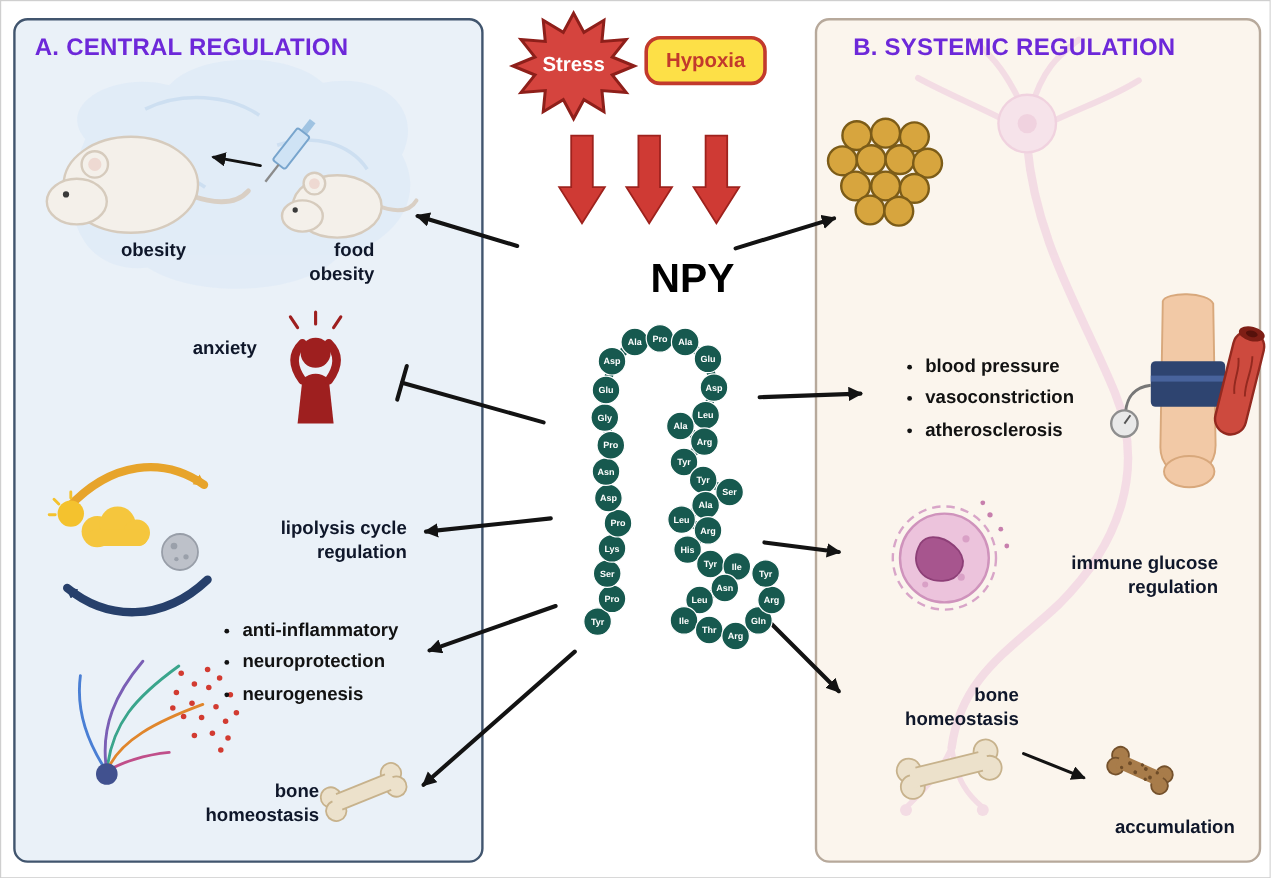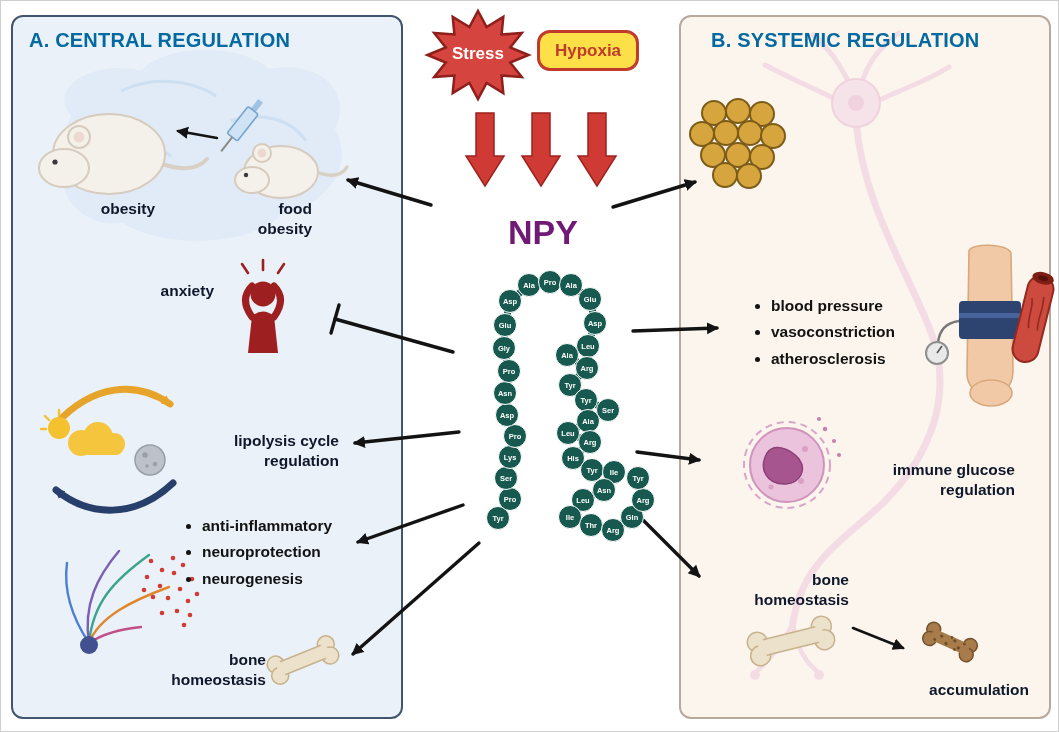--- a/index.html
+++ b/index.html
@@ -7,21 +7,21 @@
   body { font-family:"Liberation Sans", sans-serif; }
   .stage { position:relative; width:1059px; height:732px; background:#ffffff;
            border:1px solid #cfcfcf; overflow:hidden; }
   .panel { position:absolute; border-radius:12px; z-index:1; }
   .panel-central { left:10px; top:14px; width:392px; height:704px;
                    background:#eaf1f8; border:2px solid #41556e; }
   .panel-systemic { left:678px; top:14px; width:372px; height:704px;
                     background:#fbf5ed; border:2px solid #b7a99b; }
   #art { position:absolute; left:0; top:0; z-index:3; pointer-events:none; }
   .panel-title { position:absolute; z-index:5; font-size:20px; font-weight:700;
-                 color:#0369a1; letter-spacing:.2px; }
+                 color:#6d28d9; letter-spacing:.2px; }
   .title-central { left:28px; top:28px; }
   .title-systemic { left:710px; top:28px; }
   .lbl { position:absolute; z-index:5; font-size:15.5px; font-weight:700;
          color:#0f172a; text-align:right; line-height:1.3; }
   .lbl-obesity { left:58px; top:198px; width:96px; }
   .lbl-food { left:247px; top:198px; width:64px; }
   .lbl-anxiety { left:139px; top:280px; width:74px; }
   .lbl-circadian { left:196px; top:430px; width:142px; }
   .lbl-bone-central { left:157px; top:649px; width:108px; }
   .lbl-immune { left:842px; top:459px; width:172px; }
@@ -32,22 +32,22 @@
   .blist li { margin:4px 0; line-height:1.45; }
   .list-neuro { left:183px; top:510px; }
   .list-metabolic { left:795px; top:98px; }
   .list-vascular { left:752px; top:290px; }
   .stress-text { position:absolute; left:430px; top:43px; width:94px; text-align:center;
                  color:#ffffff; font-size:17px; font-weight:700; z-index:5; }
   .hypoxia-pill { position:absolute; left:536px; top:29px; width:102px; height:41px;
                   background:#fde047; border:3px solid #c23a2c; border-radius:13px;
                   display:flex; align-items:center; justify-content:center;
                   color:#c23a2c; font-size:17px; font-weight:700; z-index:5; }
-  .npy-label { position:absolute; left:507px; top:212px; width:104px; text-align:left;
-               color:#701a75; font-size:34px; font-weight:700; z-index:5; }
+  .npy-label { position:absolute; left:507px; top:212px; width:104px; text-align:right;
+               color:#000000; font-size:34px; font-weight:700; z-index:5; }
 </style>
 </head>
 <body>
 
 <div class="stage">
 
   <div class="panel panel-central"></div>
   <div class="panel panel-systemic"></div>
 
   <svg id="art" width="1059" height="732" viewBox="0 0 1059 732">

